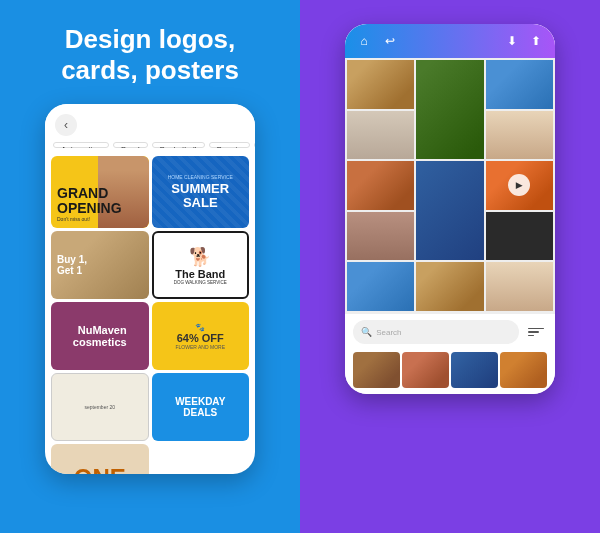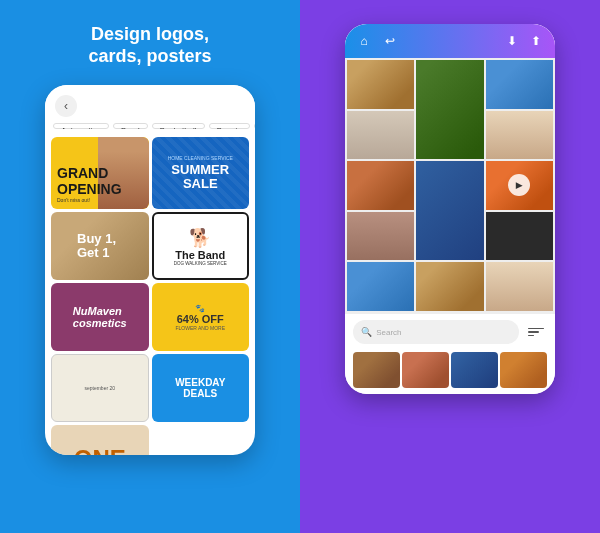--- a/index.html
+++ b/index.html
@@ -17,21 +17,21 @@
       height: 533px;
       background: #1a8fe3;
       display: flex;
       flex-direction: column;
       align-items: center;
       padding: 24px 16px 0 16px;
     }
 
     .panel-title {
       color: white;
-      font-size: 18px;
+      font-size: 26px;
       font-weight: 800;
       text-align: center;
       line-height: 1.2;
       margin-bottom: 18px;
     }
 
     
     .phone-mockup {
       width: 210px;
       height: 370px;
@@ -175,25 +175,24 @@
     .card-buyone-bg {
       width: 100%;
       height: 100%;
       background: linear-gradient(135deg, #c8a878 30%, #a08050 100%);
       display: flex;
       align-items: center;
       justify-content: flex-start;
       padding: 6px;
     }
     .card-buyone-label {
-      font-size: 13px;
+      font-size: 10px;
       font-weight: 900;
       color: white;
       line-height: 1.1;
-      margin-left: 20px;
     }
 
     .card-woof {
       background: white;
       border: 2px solid #1a1a1a;
       height: 68px;
       display: flex;
       flex-direction: column;
       align-items: center;
       justify-content: center;
@@ -219,22 +218,21 @@
       height: 68px;
       display: flex;
       align-items: center;
       justify-content: center;
       padding: 6px;
     }
     .card-numaven-label {
       font-size: 11px;
       font-weight: 900;
       color: white;
-      text-align: left;
-      font-style: italic;
+      text-align: right;
     }
 
     .card-20off {
       background: #f5c518;
       height: 68px;
       display: flex;
       flex-direction: column;
       align-items: center;
       justify-content: center;
       padding: 4px;

